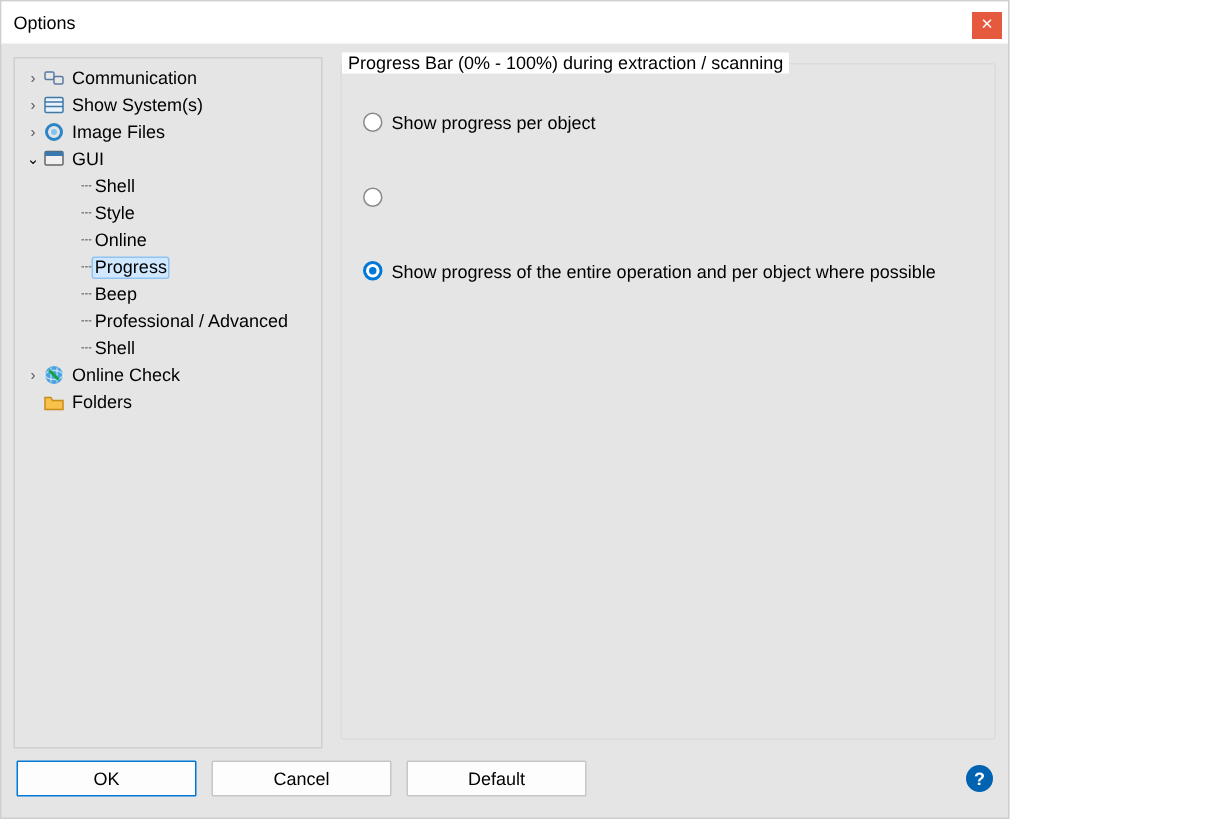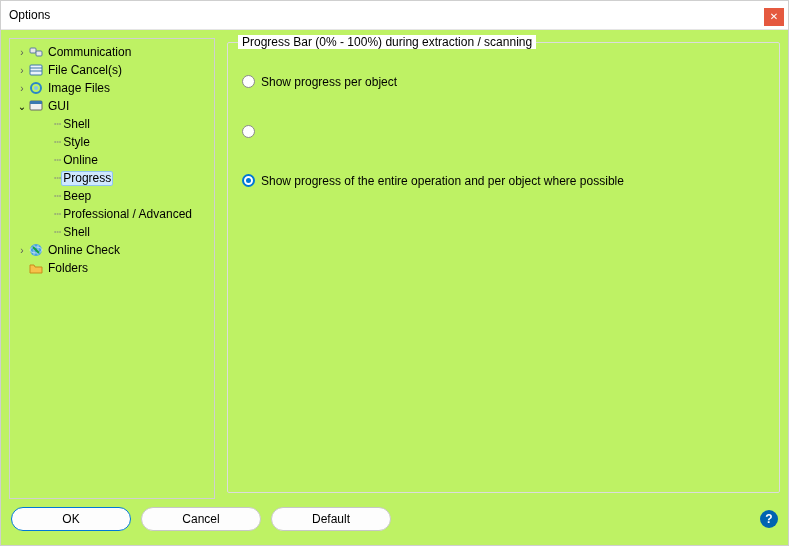--- a/index.html
+++ b/index.html
@@ -8,25 +8,25 @@
     font-family: "Segoe UI", Tahoma, sans-serif;
     font-size: 12px;
     color: #000;
     background: #fff;
     width: 807px;
     height: 546px;
     overflow: hidden;
   }
   .window {
     position: relative;
-    width: 789px;
+    width: 673px;
     height: 546px;
     box-sizing: border-box;
     border: 1px solid #cfcfcf;
-    background: #bef264;
+    background: #e5e5e5;
     display: flex;
     flex-direction: column;
   }
   .titlebar {
     height: 28px;
     display: flex;
     align-items: center;
     justify-content: space-between;
     padding-left: 8px;
     background: #fff;
@@ -120,21 +120,21 @@
     border: 1px solid #dcdcdc;
     border-radius: 2px;
     margin-top: 4px;
     height: calc(100% - 10px);
     box-sizing: border-box;
     padding: 20px 14px;
   }
   .groupbox .legend {
     position: absolute;
     top: -8px;
-    left: 10px;
+    left: 0;
     background: #fff;
     padding: 0 4px;
     font-size: 12px;
     color: #000;
   }
   .radio-row {
     display: flex;
     align-items: flex-start;
     gap: 6px;
     margin-bottom: 36px;
@@ -166,21 +166,21 @@
     height: 40px;
     display: flex;
     align-items: center;
     padding: 0 10px 6px 10px;
     gap: 10px;
   }
   .btn {
     height: 24px;
     border: 1px solid #c7c7c7;
     background: #fdfdfd;
-    border-radius: 12px;
+    border-radius: 1px;
     cursor: pointer;
     font: inherit;
     padding: 0;
     width: 120px;
     text-align: center;
   }
   .btn.ok {
     border-color: #0078d7;
   }
   .footer .spacer { flex: 1; }
@@ -232,21 +232,21 @@
             <li>
               <div class="row indent0">
                 <span class="twisty ">›</span>
                 <span class="icon">
                   <svg width="16" height="16">
                     <rect x="2" y="3" width="12" height="10" rx="1" fill="#eaf3fb" stroke="#3f79a8"></rect>
                     <line x1="2" y1="6" x2="14" y2="6" stroke="#3f79a8"></line>
                     <line x1="2" y1="9" x2="14" y2="9" stroke="#3f79a8"></line>
                   </svg>
                 </span>
-                <span class="label">File Cancel(s)</span>
+                <span class="label">Show System(s)</span>
               </div>
             </li>
             <li>
               <div class="row indent0">
                 <span class="twisty ">›</span>
                 <span class="icon">
                   <svg width="16" height="16">
                     <circle cx="8" cy="8" r="5" fill="none" stroke="#2a86c7" stroke-width="2"></circle>
                     <circle cx="8" cy="8" r="2" fill="#7fc5f0"></circle>
                   </svg>

